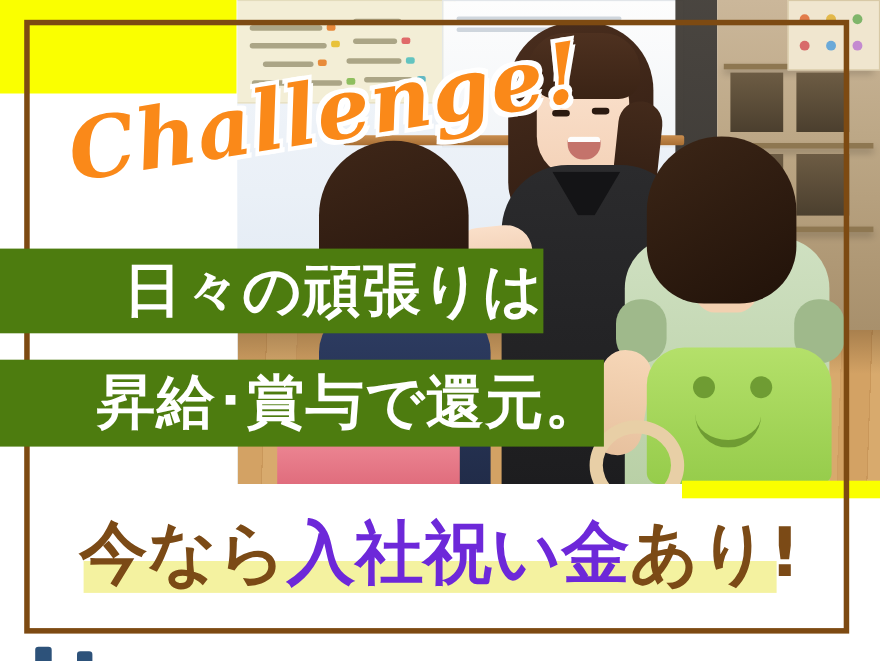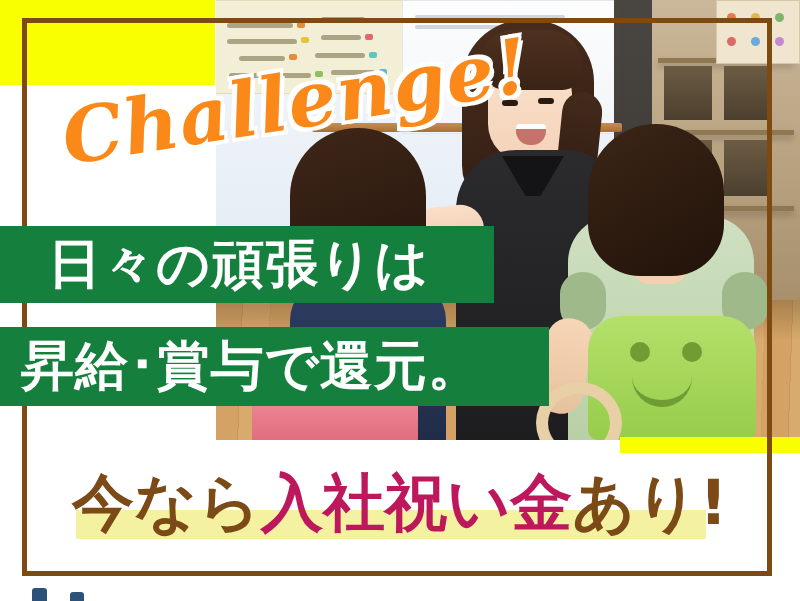--- a/index.html
+++ b/index.html
@@ -301,27 +301,28 @@
     text-shadow:
       3px 0 0 #fff, -3px 0 0 #fff, 0 3px 0 #fff, 0 -3px 0 #fff,
       2px 2px 0 #fff, -2px 2px 0 #fff, 2px -2px 0 #fff, -2px -2px 0 #fff,
       4px 4px 0 #fff, -4px 4px 0 #fff, 4px -4px 0 #fff, -4px -4px 0 #fff;
     white-space: nowrap;
   }
 
   
   .orange-bar {
     position: absolute;
-    background: #15803d;
+    background: #4d7c0f;
     color: #ffffff;
     font-family: Liberation Mono, monospace;
     font-weight: 700;
     display: flex;
     align-items: center;
     white-space: nowrap;
+    justify-content: flex-end;
   }
   .orange-bar-1 {
     left: 0; top: 226px;
     width: 446px; height: 77px;
     font-size: 53px;
     padding-left: 48px;
     letter-spacing: 1px;
   }
   .orange-bar-2 {
     left: 0; top: 327px;
@@ -340,21 +341,21 @@
     position: absolute;
     left: 72px; top: 462px;
     font-family: "DejaVu Sans", sans-serif;
     font-weight: 700;
     font-size: 62px;
     line-height: 82px;
     white-space: nowrap;
     letter-spacing: 0px;
   }
   .seg-brown { color: #7b4a16; }
-  .seg-orange { color: #be185d; }
+  .seg-orange { color: #6d28d9; }
 
   
   .logo-mark {
     position: absolute;
     left: 30px; top: 588px;
     width: 86px; height: 13px;
   }
   .logo-peak {
     position: absolute;
     bottom: 0;

